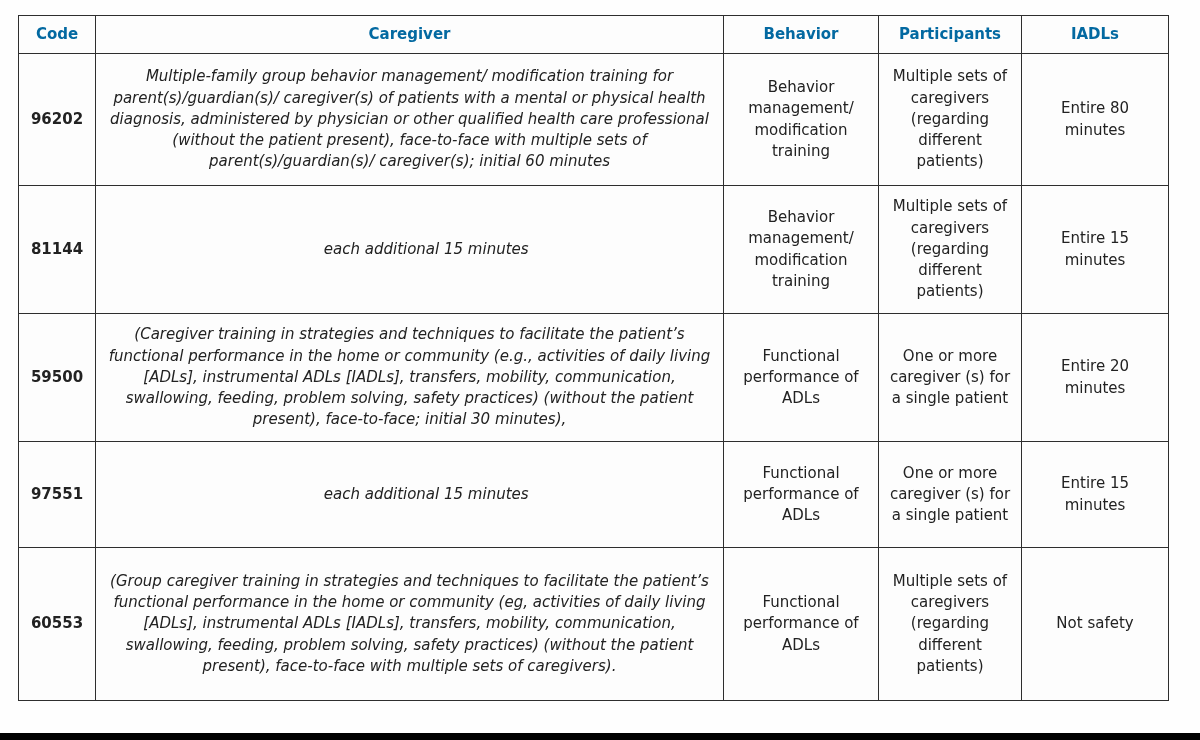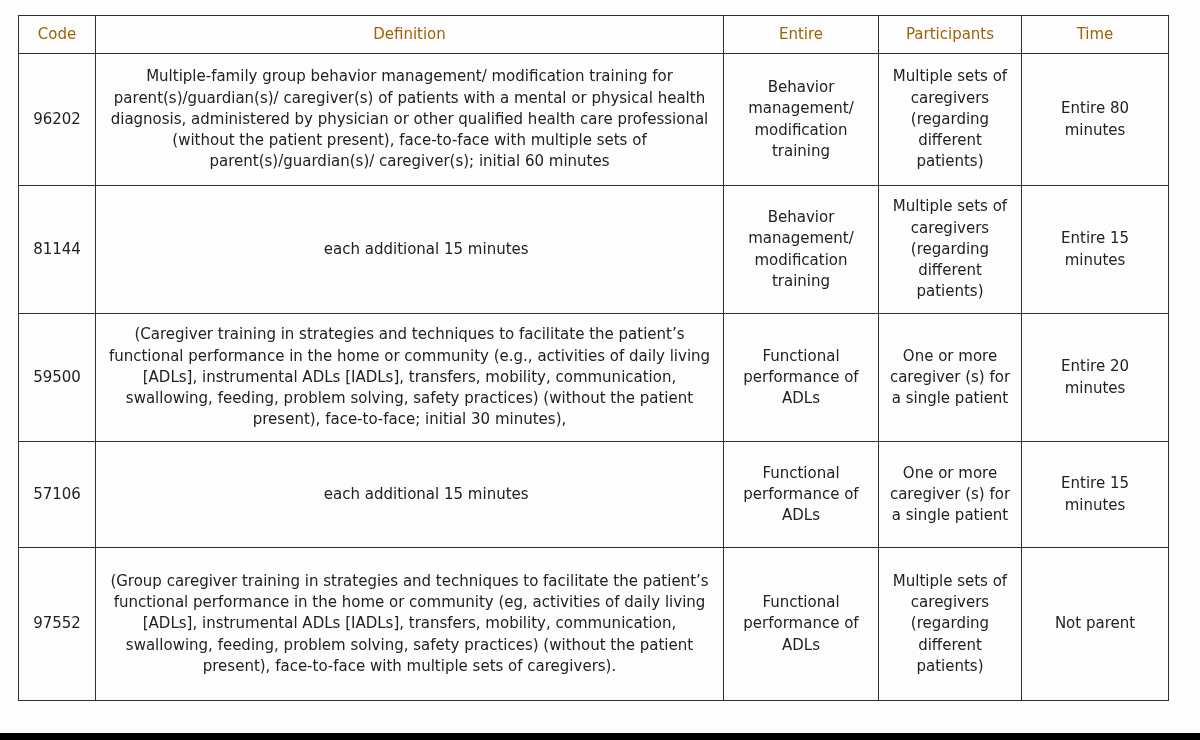--- a/index.html
+++ b/index.html
@@ -28,35 +28,36 @@
   }
   table.cpt-table th,
   table.cpt-table td {
     border: 1px solid #2e2e2e;
     font-size: 15px;
     line-height: 1.42;
     vertical-align: middle;
   }
   table.cpt-table th {
     height: 38px;
-    font-weight: normal;
+    font-weight: bold;
     text-align: center;
     padding: 4px 6px;
-    color: #a16207;
+    color: #0369a1;
   }
   table.cpt-table td {
     padding: 8px 10px;
     text-align: center;
   }
   td.col-definition {
     text-align: left;
     white-space: pre-wrap;
     padding: 8px 12px;
+    font-style: italic;
   }
-  td.col-code { text-align: center; }
+  td.col-code { text-align: center; font-weight: bold; }
   tbody tr:nth-child(1) { height: 132px; }
   tbody tr:nth-child(2) { height: 128px; }
   tbody tr:nth-child(3) { height: 128px; }
   tbody tr:nth-child(4) { height: 106px; }
   tbody tr:nth-child(5) { height: 153px; }
   .bottom-bar {
     position: absolute;
     left: 0;
     bottom: 0;
     width: 1200px;
@@ -72,24 +73,24 @@
     <colgroup>
       <col style="width:77px">
       <col style="width:628px">
       <col style="width:155px">
       <col style="width:143px">
       <col style="width:147px">
     </colgroup>
     <thead>
       <tr>
           <th>Code</th>
-          <th>Definition</th>
-          <th>Entire</th>
+          <th>Caregiver</th>
+          <th>Behavior</th>
           <th>Participants</th>
-          <th>Time</th>
+          <th>IADLs</th>
         </tr>
     </thead>
     <tbody>
         <tr>
           <td class="col-code">96202</td>
           <td class="col-definition">Multiple-family group behavior management/ modification training for parent(s)/guardian(s)/ caregiver(s) of patients with a mental or physical health diagnosis, administered by physician or other qualified health care professional (without the patient present), face-to-face with multiple sets of parent(s)/guardian(s)/ caregiver(s); initial 60 minutes</td>
           <td class="col-service">Behavior management/ modification training</td>
           <td class="col-participants">Multiple sets of caregivers (regarding different patients)</td>
           <td class="col-time">Entire 80 minutes</td>
         </tr>
@@ -101,29 +102,29 @@
           <td class="col-time">Entire 15 minutes</td>
         </tr>
         <tr>
           <td class="col-code">59500</td>
           <td class="col-definition">(Caregiver training in strategies and techniques to facilitate the patient’s functional performance in the home or community (e.g., activities of daily living [ADLs], instrumental ADLs [IADLs], transfers, mobility, communication, swallowing, feeding, problem solving, safety practices) (without the patient present), face-to-face; initial 30 minutes),</td>
           <td class="col-service">Functional performance of ADLs</td>
           <td class="col-participants">One or more caregiver (s) for a single patient</td>
           <td class="col-time">Entire 20 minutes</td>
         </tr>
         <tr>
-          <td class="col-code">57106</td>
+          <td class="col-code">97551</td>
           <td class="col-definition">       each additional 15 minutes</td>
           <td class="col-service">Functional performance of ADLs</td>
           <td class="col-participants">One or more caregiver (s) for a single patient</td>
           <td class="col-time">Entire 15 minutes</td>
         </tr>
         <tr>
-          <td class="col-code">97552</td>
+          <td class="col-code">60553</td>
           <td class="col-definition">(Group caregiver training in strategies and techniques to facilitate the patient’s functional performance in the home or community (eg, activities of daily living [ADLs], instrumental ADLs [IADLs], transfers, mobility, communication, swallowing, feeding, problem solving, safety practices) (without the patient present), face-to-face with multiple sets of caregivers).</td>
           <td class="col-service">Functional performance of ADLs</td>
           <td class="col-participants">Multiple sets of caregivers (regarding different patients)</td>
-          <td class="col-time">Not parent</td>
+          <td class="col-time">Not safety</td>
         </tr>
       </tbody>
   </table>
   <div class="bottom-bar"></div>
 </div>
 
 </body></html>

